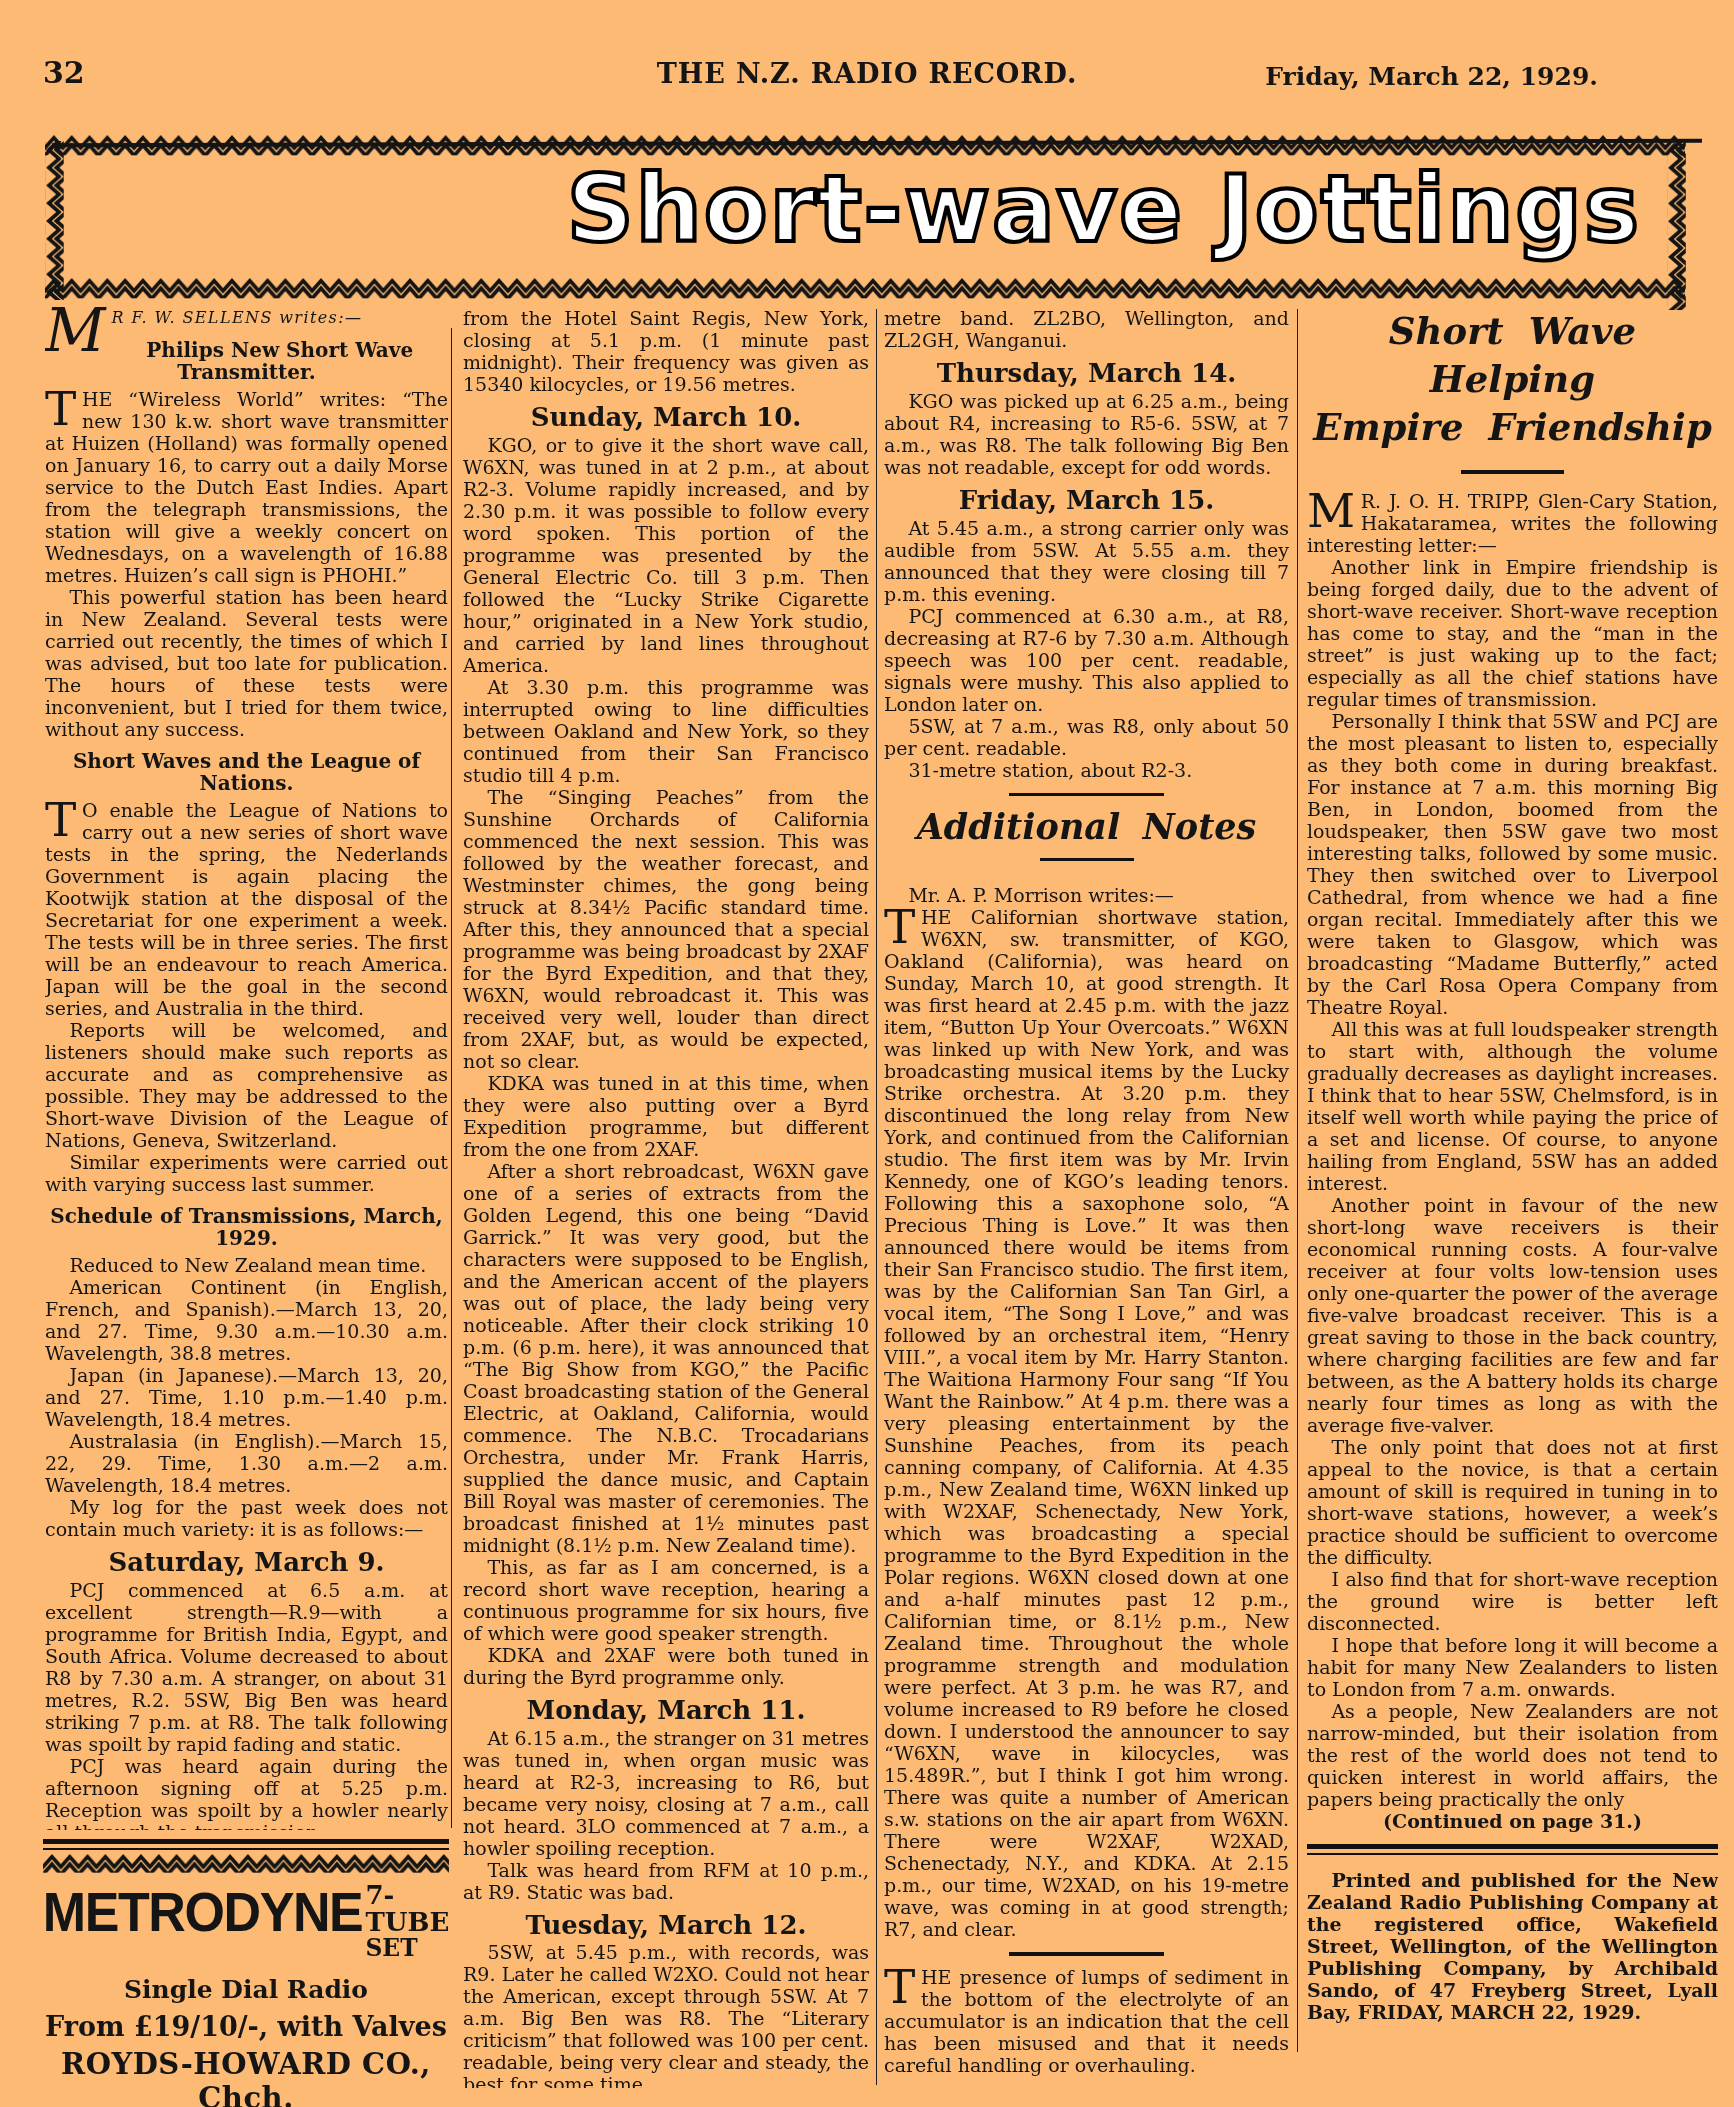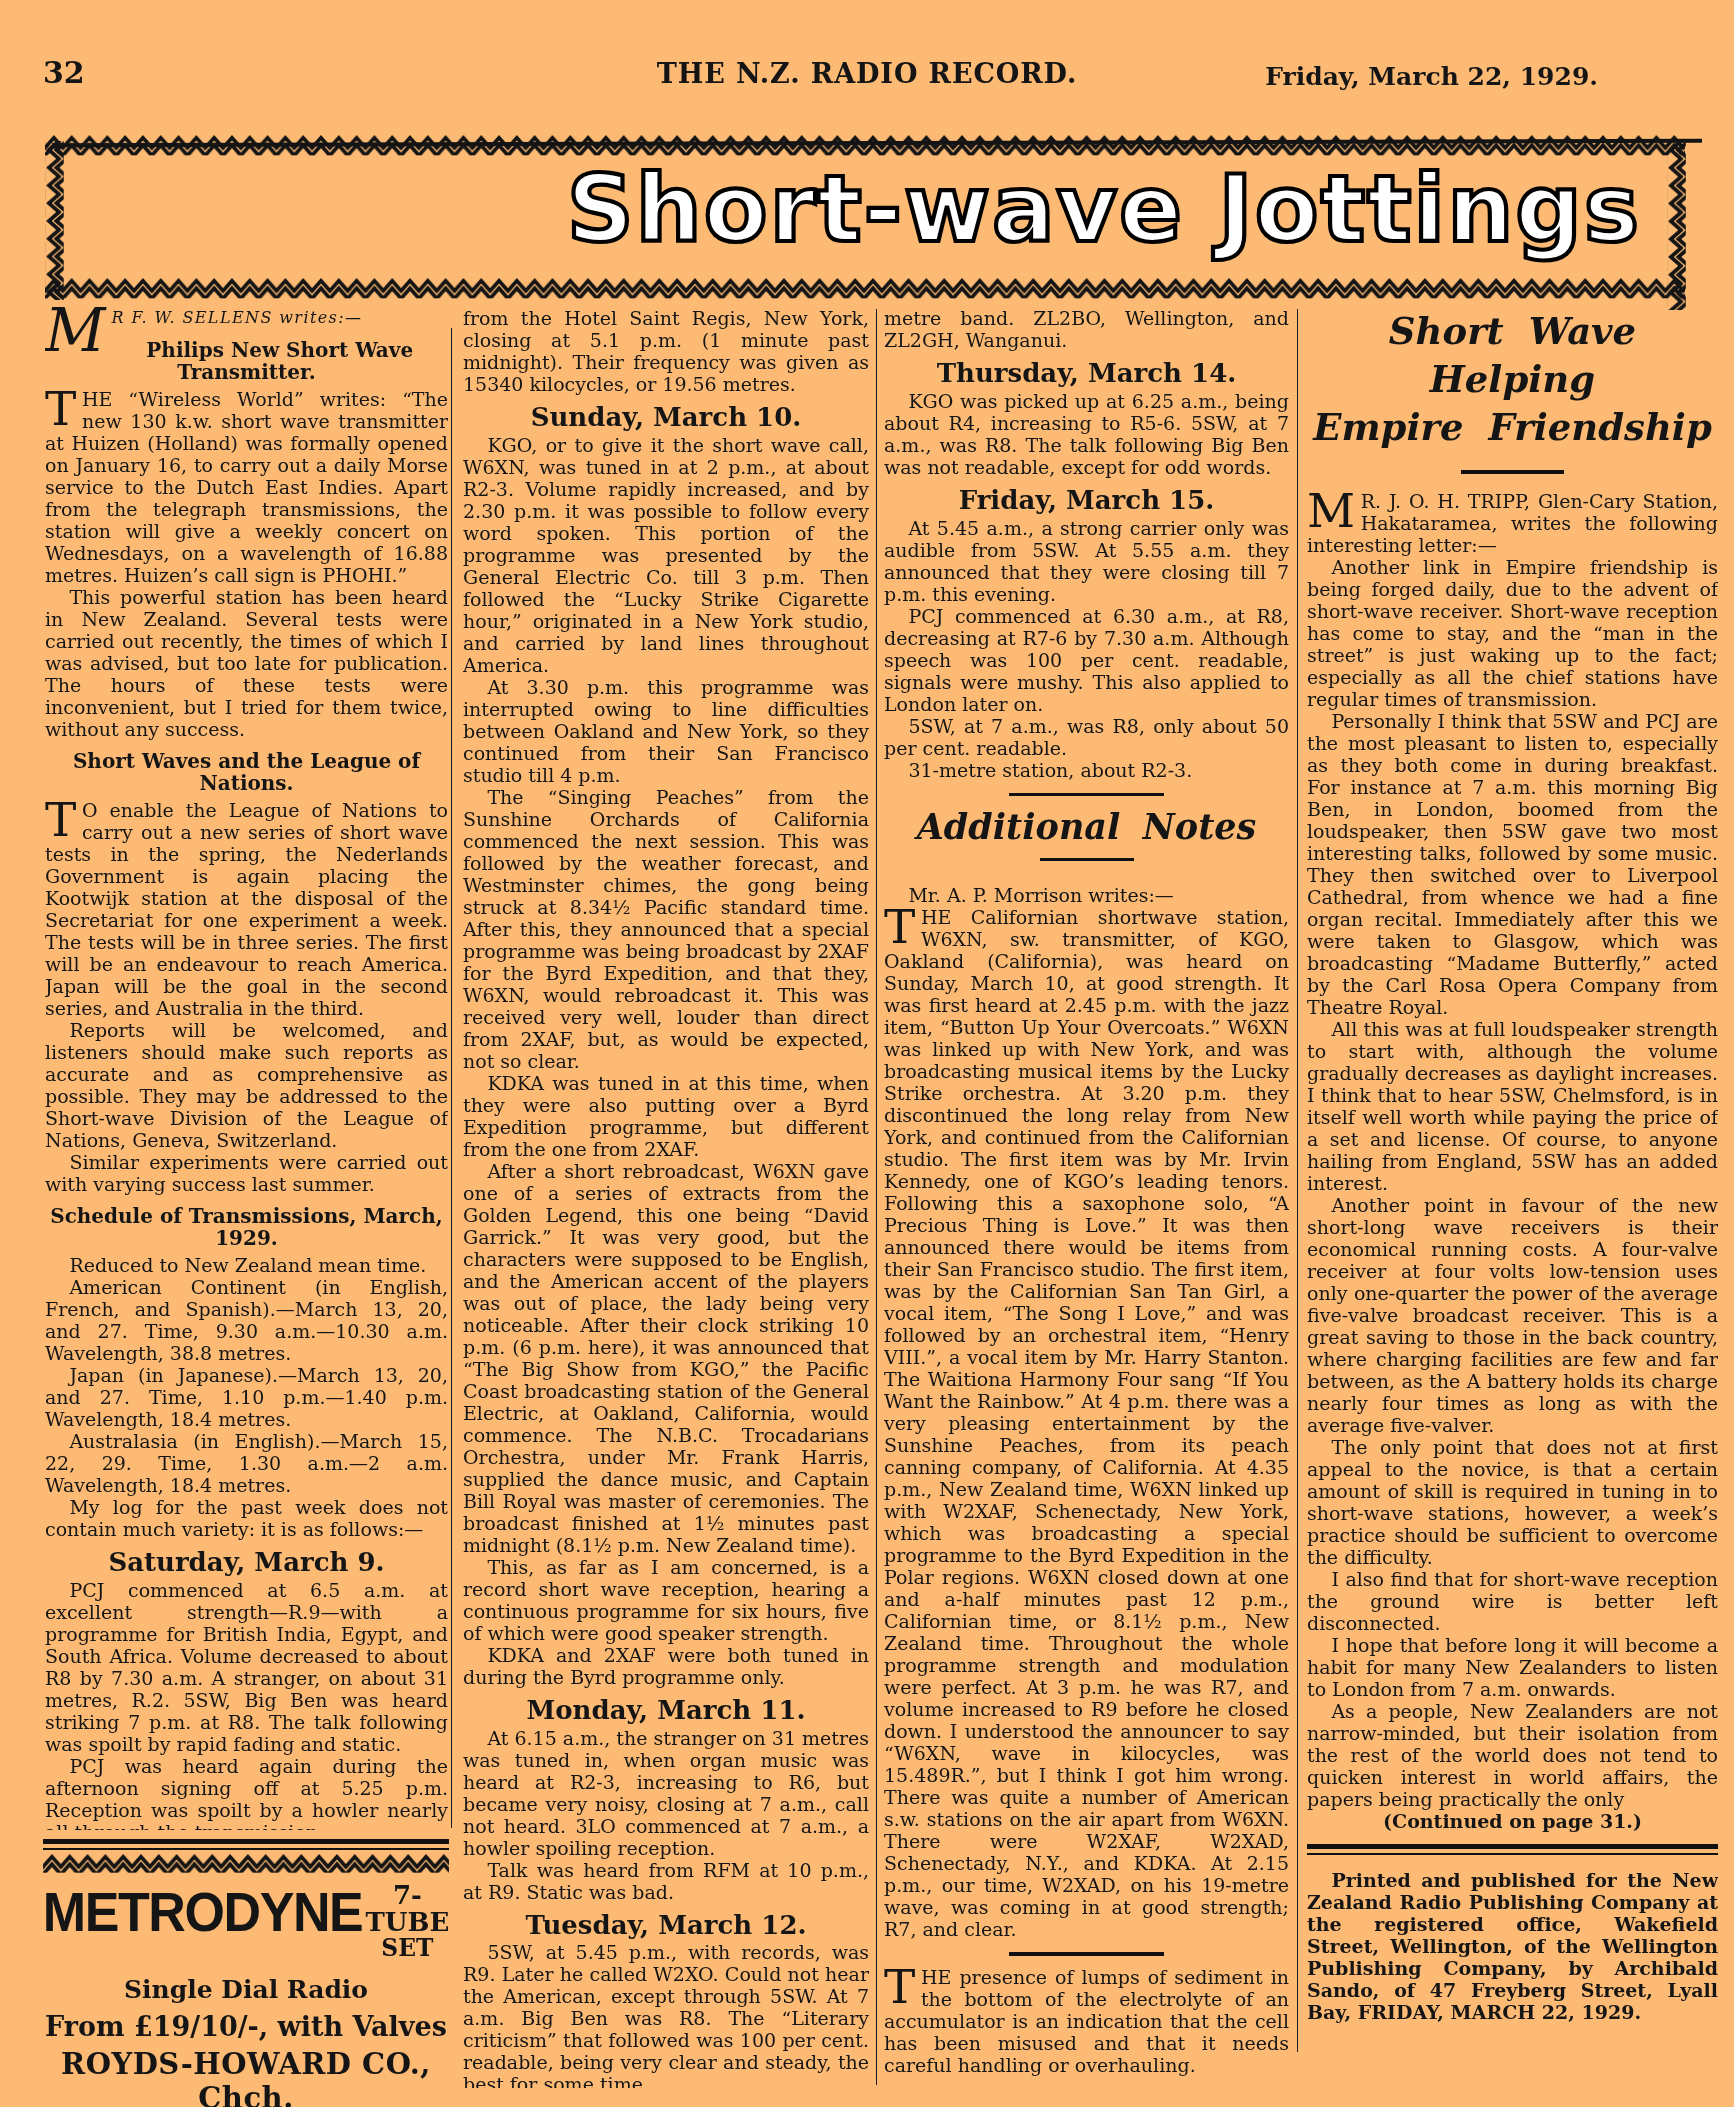--- a/index.html
+++ b/index.html
@@ -34,21 +34,21 @@
           text-indent:0;word-spacing:10.3px;margin:2.8px 0;}
   .col4h{font-style:italic;font-weight:bold;font-size:37px;line-height:48px;text-align:center;
          text-indent:0;word-spacing:12.2px;margin:0;}
   .writes{margin-top:23px;}
   .vrule{position:absolute;width:1.4px;background:#1d1d1d;}
   
   .ad{position:absolute;left:43px;top:1839px;width:406px;}
   .ad .brandrow{display:flex;align-items:flex-start;justify-content:center;margin-top:6.6px;}
   .ad .brand{font-family:"Liberation Sans", sans-serif;font-weight:bold;font-size:52px;
              letter-spacing:-1.4px;transform:scaleY(1.05);}
-  .ad .tube{margin-left:3px;text-align:center;font-weight:bold;font-family:"DejaVu Serif", serif;}
+  .ad .tube{margin-left:3px;font-weight:bold;font-family:"DejaVu Serif", serif;}
   .ad .tube .t1{font-size:26px;line-height:27px;}
   .ad .tube .t2{font-size:23.4px;line-height:24.4px;}
   .ad .l1{text-align:center;font-weight:bold;font-size:25px;margin-top:15px;}
   .ad .l2{text-align:center;font-weight:bold;font-size:27px;margin-top:6.6px;}
   .ad .l3{text-align:center;font-weight:bold;font-size:29px;margin-top:5.6px;letter-spacing:0.5px;}
   .cont{ text-align:center;text-indent:0;font-weight:bold;}
 </style>
 </head>
 <body>
 

